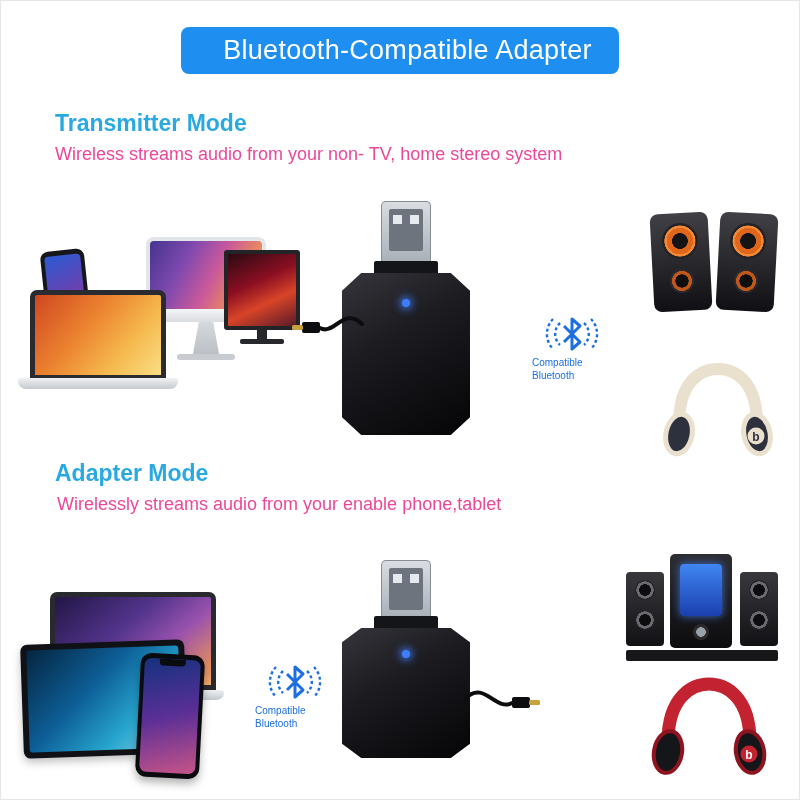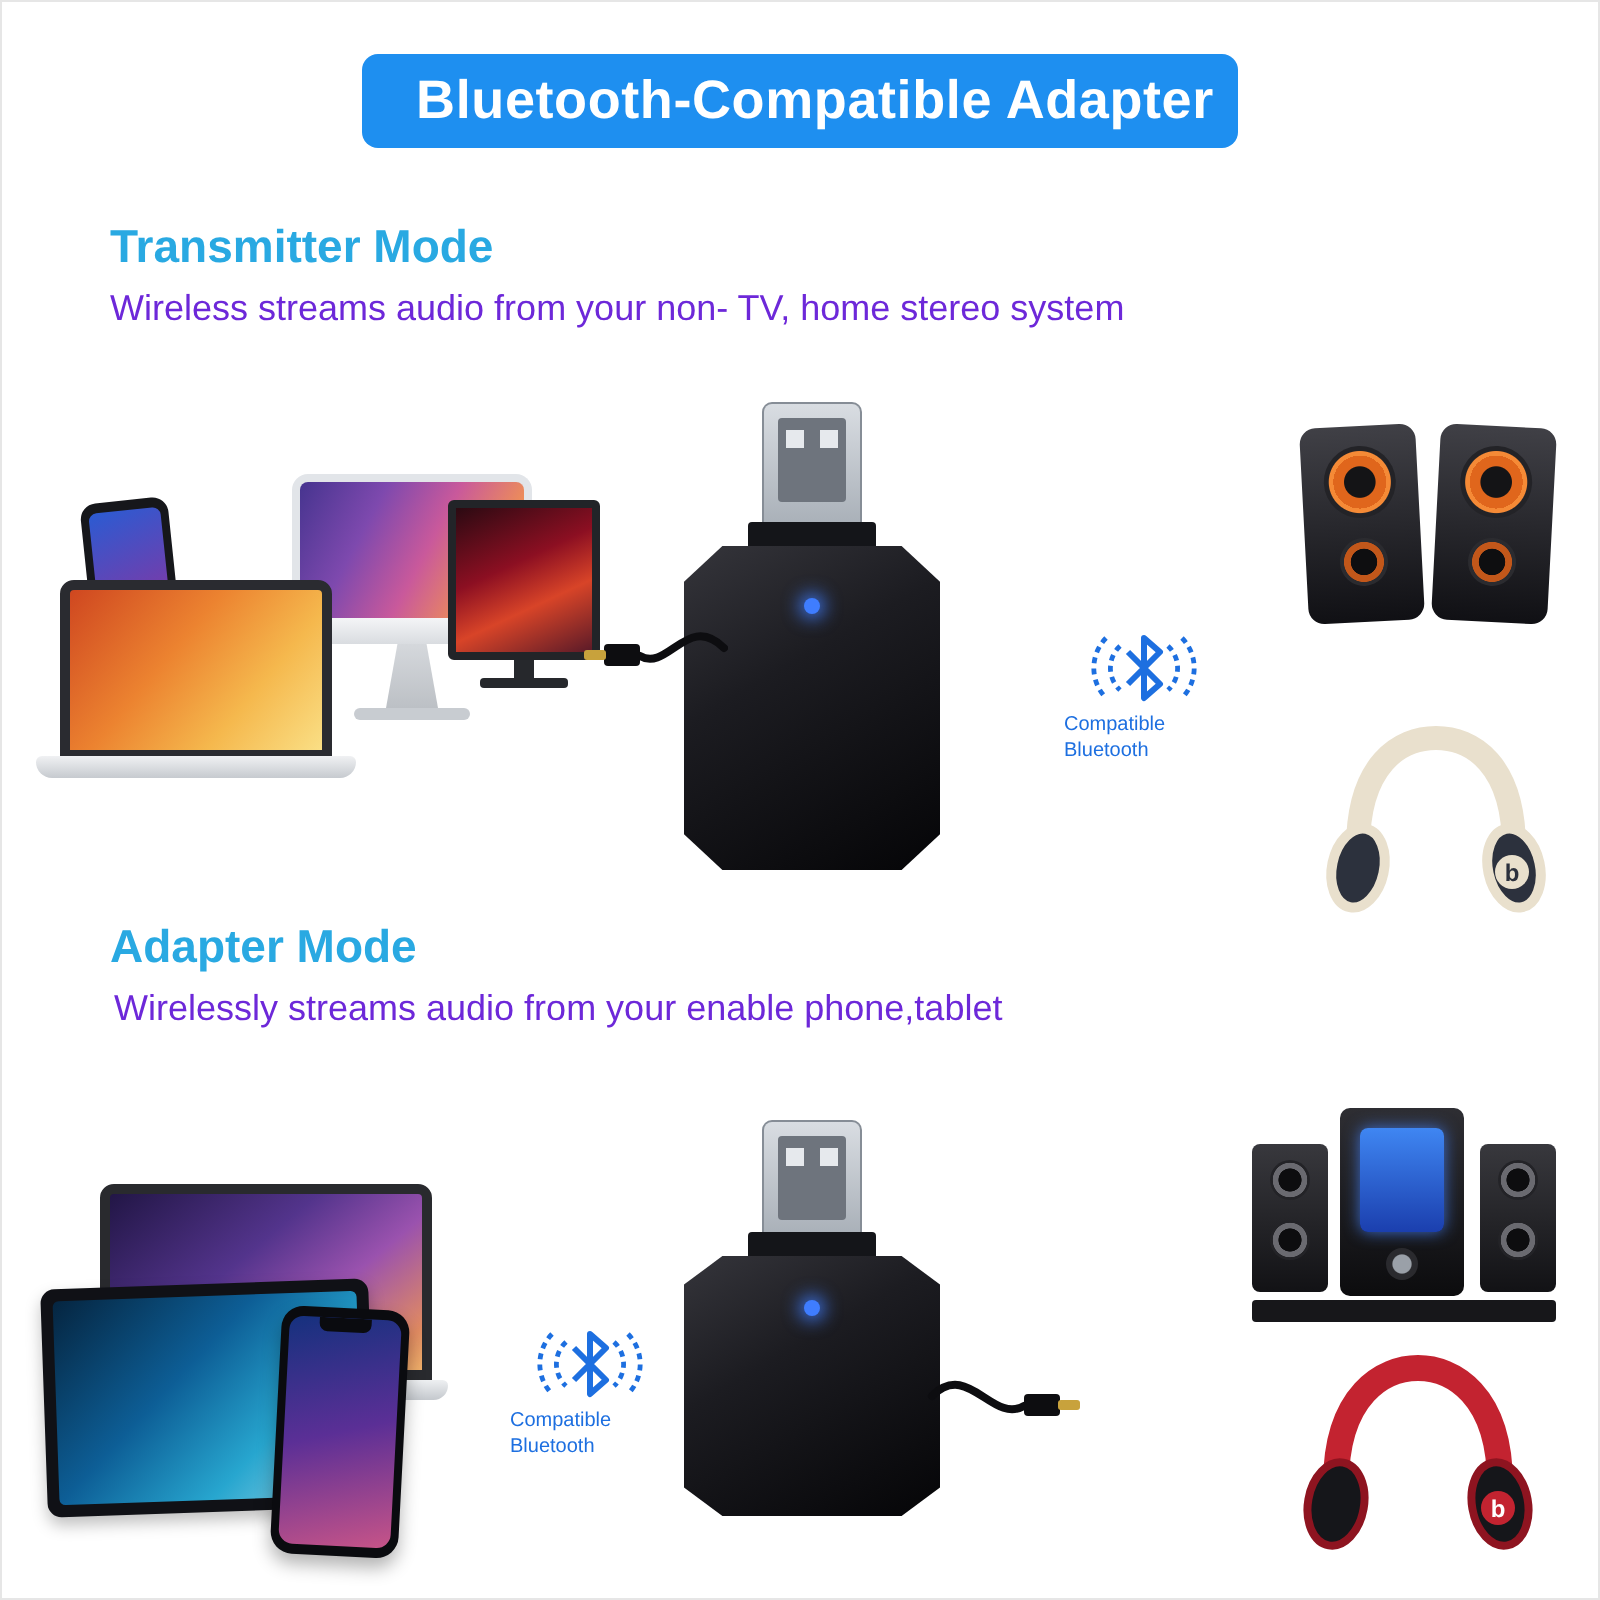--- a/index.html
+++ b/index.html
@@ -3,26 +3,26 @@
 <meta charset="utf-8">
 <style>
   *{box-sizing:border-box;margin:0;padding:0;}
   body{width:800px;height:800px;position:relative;background:#ffffff;
        font-family:"Liberation Sans",sans-serif;overflow:hidden;
        box-shadow:inset 0 0 0 1px #e6e6e6;}
 
   
   .banner{position:absolute;left:181px;top:27px;width:438px;height:47px;
           background:#1e8ff0;border-radius:8px;display:flex;align-items:center;justify-content:center;}
-  .banner span{color:#fff;font-size:27px;font-weight:bold;letter-spacing:.3px;margin-left:15px;}
+  .banner span{color:#fff;font-size:27px;font-weight:normal;letter-spacing:.3px;margin-left:15px;}
 
   
   .mode-heading{position:absolute;color:#29a9e2;font-size:23px;font-weight:bold;}
   .h-tx{left:55px;top:110px;text-align:right;} .h-rx{left:55px;top:460px;}
-  .desc{position:absolute;font-size:18px;color:#6d28d9;line-height:28px;}
+  .desc{position:absolute;font-size:18px;color:#ec4899;line-height:28px;}
   .d-tx{left:55px;top:140px;} .d-rx{left:57px;top:490px;}
 
   
   .imac{position:absolute;left:146px;top:237px;width:120px;}
   .imac .screen{width:120px;height:72px;border:4px solid #e2e5e9;border-bottom:none;border-radius:8px 8px 0 0;
         background:linear-gradient(118deg,#46348f 0%,#7e49ae 30%,#c9599b 55%,#ef9055 80%,#f5c45f 100%);}
   .imac .chin{width:120px;height:13px;background:linear-gradient(#f4f5f7,#d9dce0);}
   .imac .stand{width:26px;height:32px;margin:0 auto;background:linear-gradient(#d5d8dc,#bcc0c5);
         clip-path:polygon(22% 0,78% 0,100% 100%,0 100%);}
   .imac .base{width:58px;height:6px;margin:0 auto;background:#c8ccd1;border-radius:3px;}

